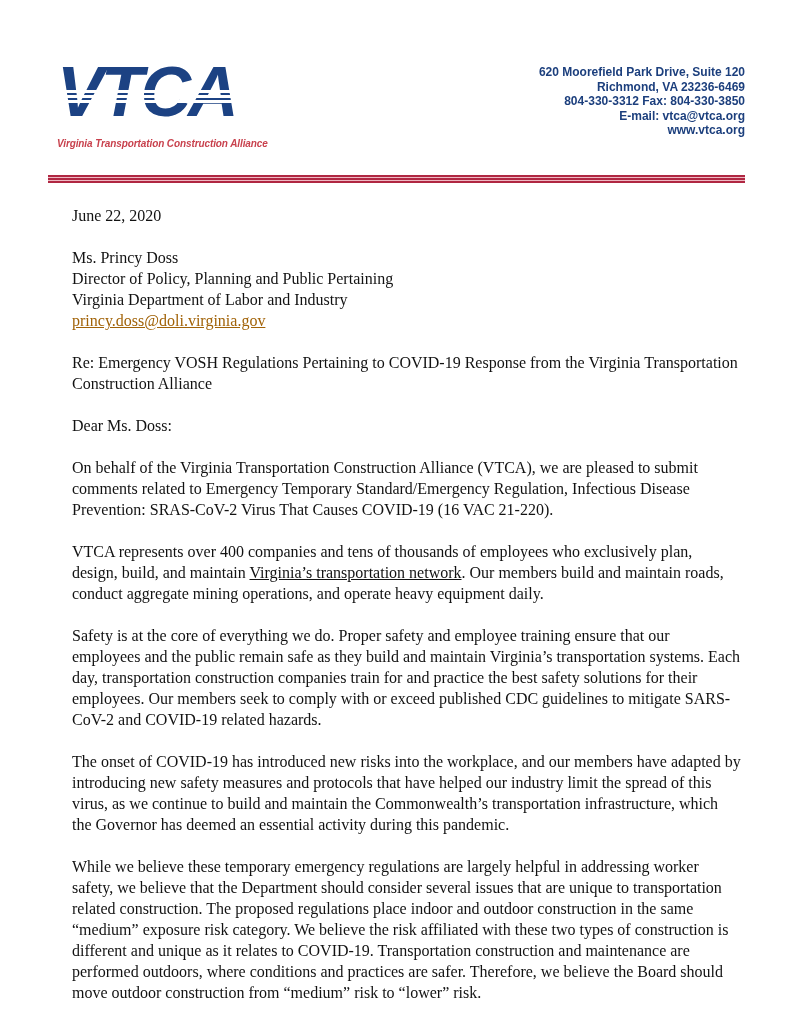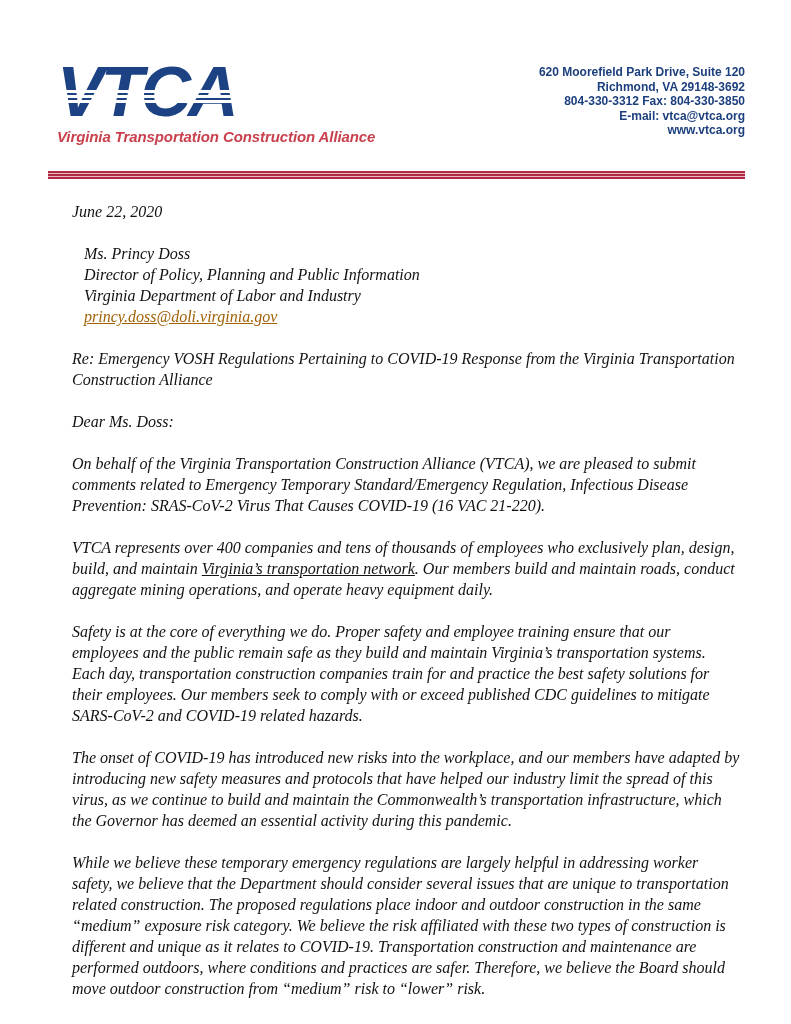--- a/index.html
+++ b/index.html
@@ -38,25 +38,25 @@
     position: absolute;
     left: -2px;
     right: 2px;
     height: 2.5px;
     background: #ffffff;
   }
   .logo-stripe.s1 { top: 33px; }
   .logo-stripe.s2 { top: 38px; }
   .logo-stripe.s3 { top: 43px; }
   .logo-tagline {
-    margin-top: 1px;
+    margin-top: 11px;
     font-family: "Liberation Sans", sans-serif;
     font-style: italic;
     font-weight: 700;
-    font-size: 15px;
+    font-size: 10px;
     letter-spacing: -0.1px;
     color: #c8414d;
     white-space: nowrap;
   }
   .contact {
     padding-top: 8px;
     text-align: right;
     font-family: "Liberation Sans", sans-serif;
     font-weight: 700;
     font-size: 12px;
@@ -74,24 +74,23 @@
       #b02742 3px, #b02742 5px,
       #eeb9c3 5px, #eeb9c3 6px,
       #b02742 6px, #b02742 8px
     );
   }
   
   .letter-body {
     padding: 22px 50px 0 72px;
     font-size: 16px;
     line-height: 21px;
-    font-style: italic;
   }
   .letter-body p { margin: 0 0 21px 0; }
-  .recipient-block { margin: 0 0 21px 12px; }
+  .recipient-block { margin: 0 0 21px 0; }
   .email-link {
     color: #a16207;
     text-decoration: underline;
     cursor: pointer;
   }
   .u { text-decoration: underline; text-align: right; }
 </style>
 </head>
 <body>
 
@@ -100,35 +99,35 @@
   <div class="letterhead">
     <div class="logo">
       <div class="logo-word">VTCA</div>
       <div class="logo-stripe s1"></div>
       <div class="logo-stripe s2"></div>
       <div class="logo-stripe s3"></div>
       <div class="logo-tagline">Virginia Transportation Construction Alliance</div>
     </div>
     <div class="contact">
       <div>620 Moorefield Park Drive, Suite 120</div>
-      <div>Richmond, VA 29148-3692</div>
+      <div>Richmond, VA 23236-6469</div>
       <div>804-330-3312   Fax:  804-330-3850</div>
       <div>E-mail: vtca@vtca.org</div>
       <div>www.vtca.org</div>
     </div>
   </div>
 
   <div class="rule"></div>
 
   <div class="letter-body">
     <p>June 22, 2020</p>
 
     <div class="recipient-block">
       <div>Ms. Princy Doss</div>
-      <div>Director of Policy, Planning and Public Information</div>
+      <div>Director of Policy, Planning and Public Pertaining</div>
       <div>Virginia Department of Labor and Industry</div>
       <div><a class="email-link">princy.doss@doli.virginia.gov</a></div>
     </div>
 
     <p>Re: Emergency VOSH Regulations Pertaining to COVID-19 Response from the Virginia Transportation Construction Alliance</p>
 
     <p>Dear Ms. Doss:</p>
 
     <p>On behalf of the Virginia Transportation Construction Alliance (VTCA), we are pleased to submit comments related to Emergency Temporary Standard/Emergency Regulation, Infectious Disease Prevention: SRAS-CoV-2 Virus That Causes COVID-19 (16 VAC 21-220).</p>
 

